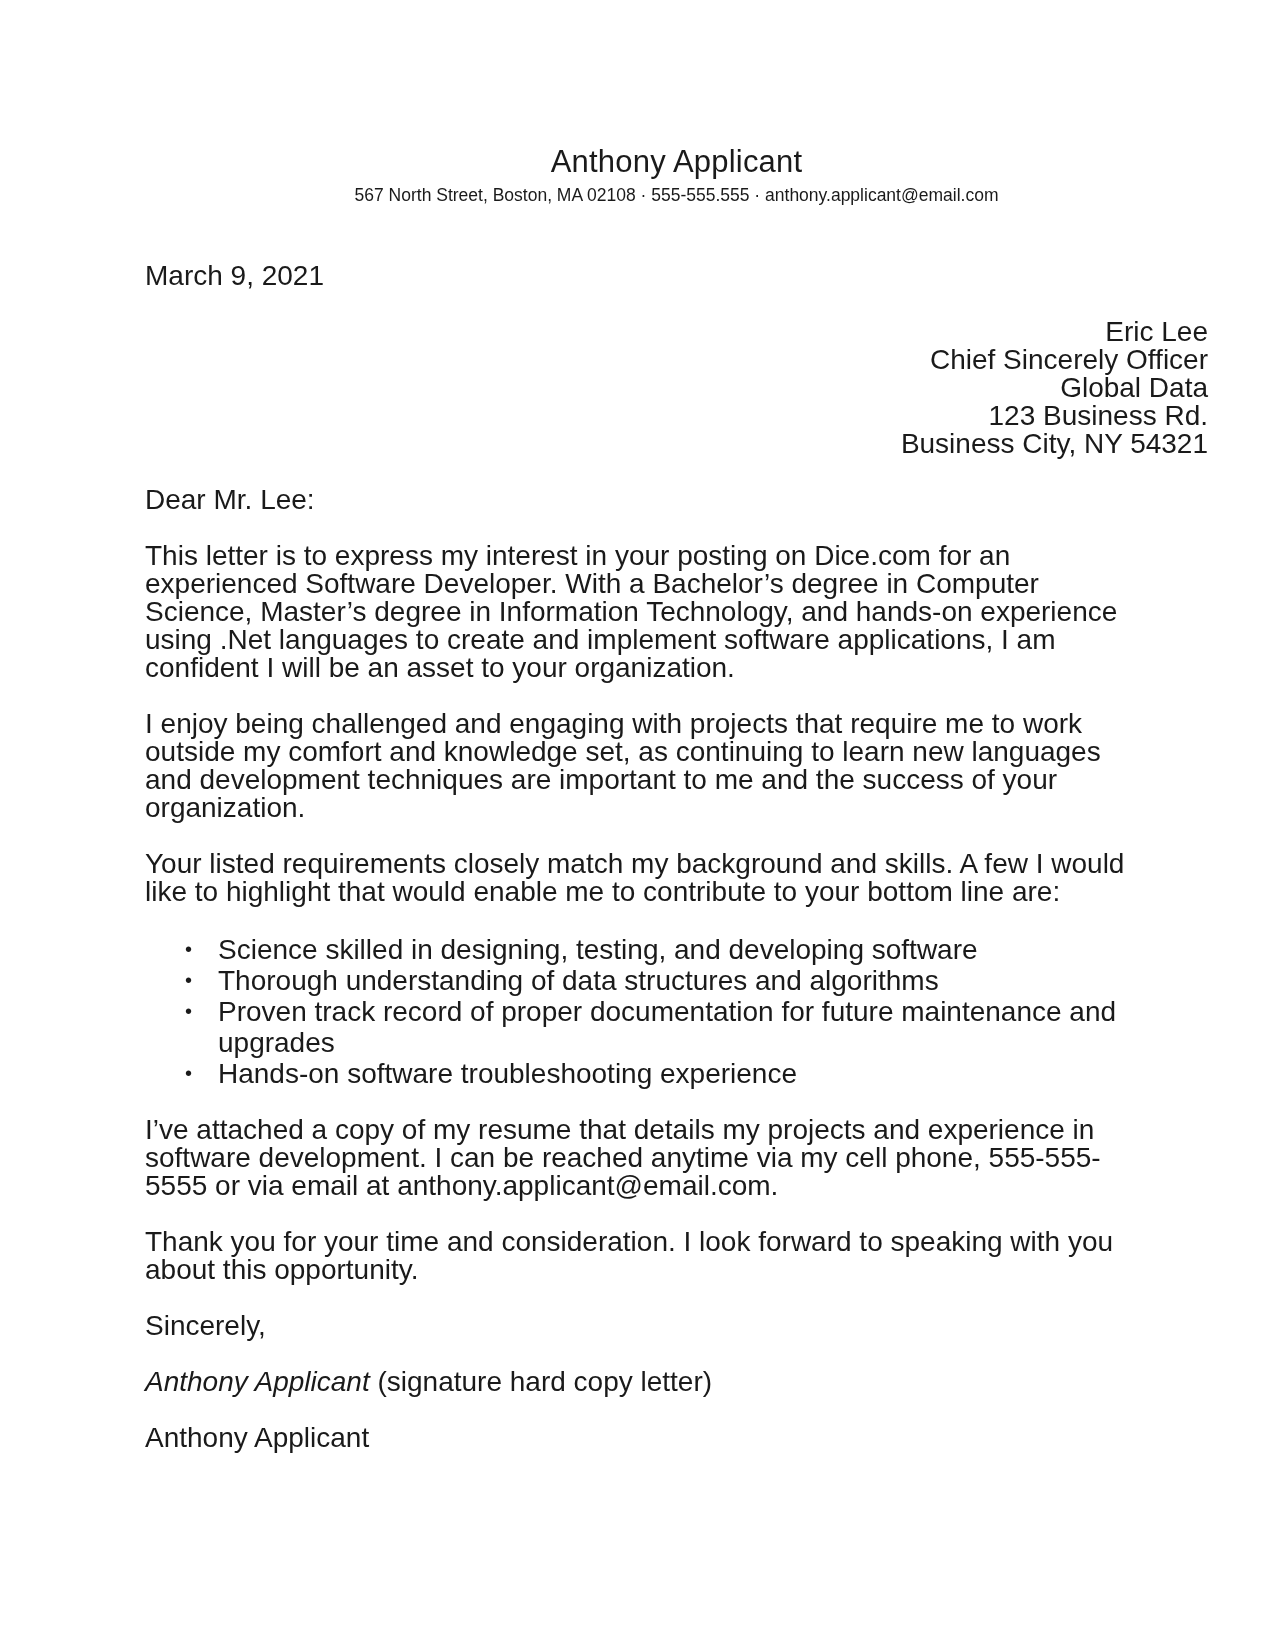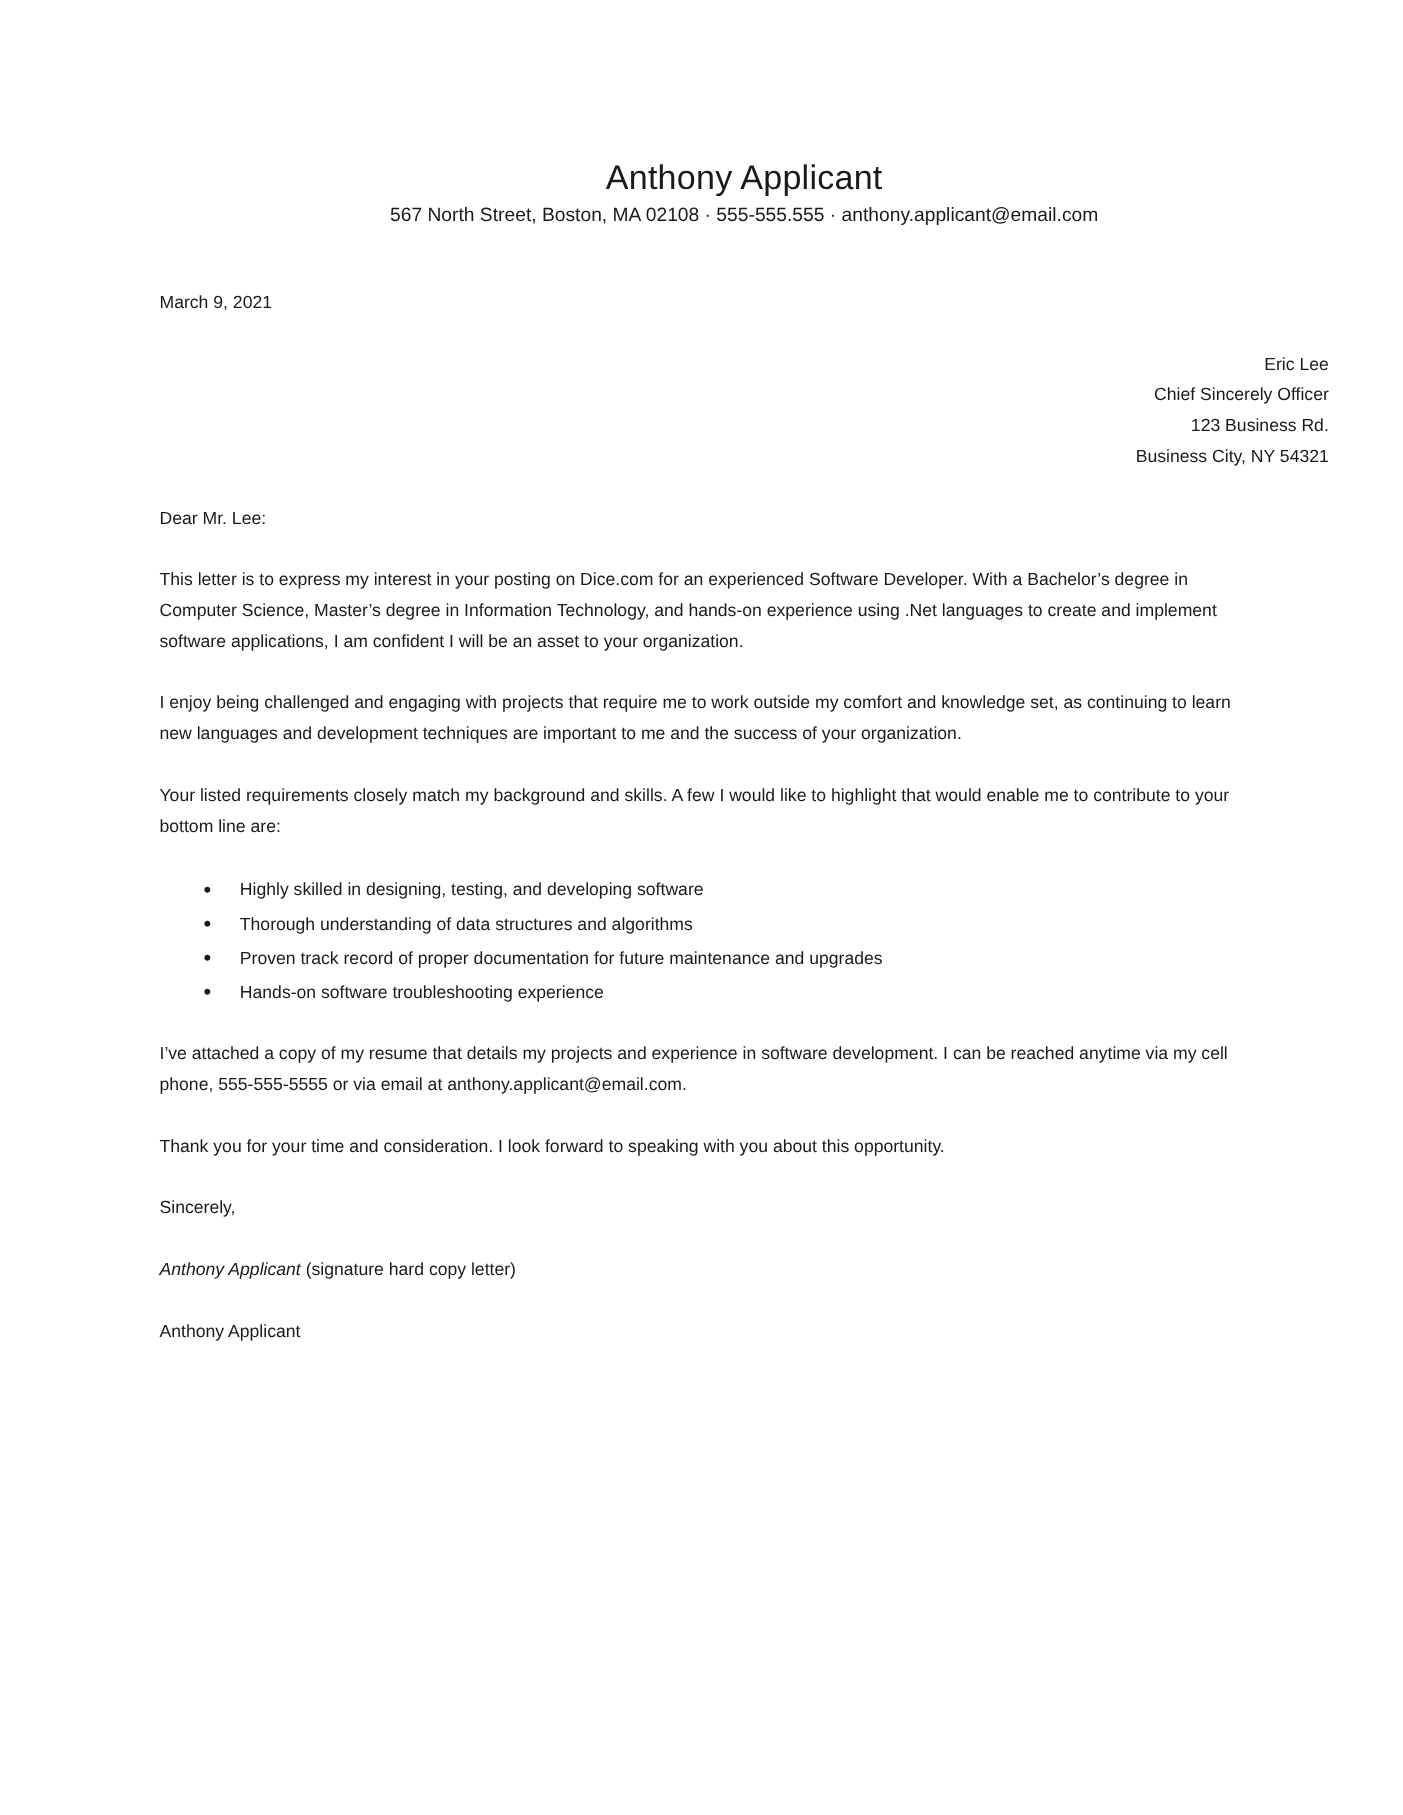--- a/index.html
+++ b/index.html
@@ -21,21 +21,21 @@
     font-weight: 400;
     line-height: 38px;
     letter-spacing: 0.2px;
   }
   .letter-header .contact {
     font-size: 17.5px;
     line-height: 24px;
     margin-top: 2px;
   }
   .body-text {
-    font-size: 16px;
+    font-size: 28px;
     line-height: 28px;
   }
   .block { margin-top: 28px; }
   .date-block { margin-top: 55px; }
   .recipient-line { display: block; text-align: right; }
   p.para { max-width: 982px; }
   ul.highlights {
     list-style: none;
     margin-top: 28px;
     padding-left: 40px;
@@ -65,34 +65,35 @@
     <div class="contact">567 North Street, Boston, MA 02108 · 555-555.555 · anthony.applicant@email.com</div>
   </header>
 
   <div class="body-text">
 
     <div class="block date-block">March 9, 2021</div>
 
     <div class="block">
       <span class="recipient-line">Eric Lee</span>
       <span class="recipient-line">Chief Sincerely Officer</span>
+      <span class="recipient-line">Global Data</span>
       <span class="recipient-line">123 Business Rd.</span>
       <span class="recipient-line">Business City, NY 54321</span>
     </div>
 
     <p class="block para">Dear Mr. Lee:</p>
 
     <p class="block para">This letter is to express my interest in your posting on Dice.com for an experienced Software Developer. With a Bachelor’s degree in Computer Science, Master’s degree in Information Technology, and hands-on experience using .Net languages to create and implement software applications, I am confident I will be an asset to your organization.</p>
 
     <p class="block para">I enjoy being challenged and engaging with projects that require me to work outside my comfort and knowledge set, as continuing to learn new languages and development techniques are important to me and the success of your organization.</p>
 
     <p class="block para">Your listed requirements closely match my background and skills. A few I would like to highlight that would enable me to contribute to your bottom line are:</p>
 
     <ul class="highlights">
-      <li>Highly skilled in designing, testing, and developing software</li>
+      <li>Science skilled in designing, testing, and developing software</li>
       <li>Thorough understanding of data structures and algorithms</li>
       <li>Proven track record of proper documentation for future maintenance and upgrades</li>
       <li>Hands-on software troubleshooting experience</li>
     </ul>
 
     <p class="block para gap-lg">I’ve attached a copy of my resume that details my projects and experience in software development. I can be reached anytime via my cell phone, 555-555-5555 or via email at anthony.applicant@email.com.</p>
 
     <p class="block para">Thank you for your time and consideration. I look forward to speaking with you about this opportunity.</p>
 
     <p class="block para">Sincerely,</p>

